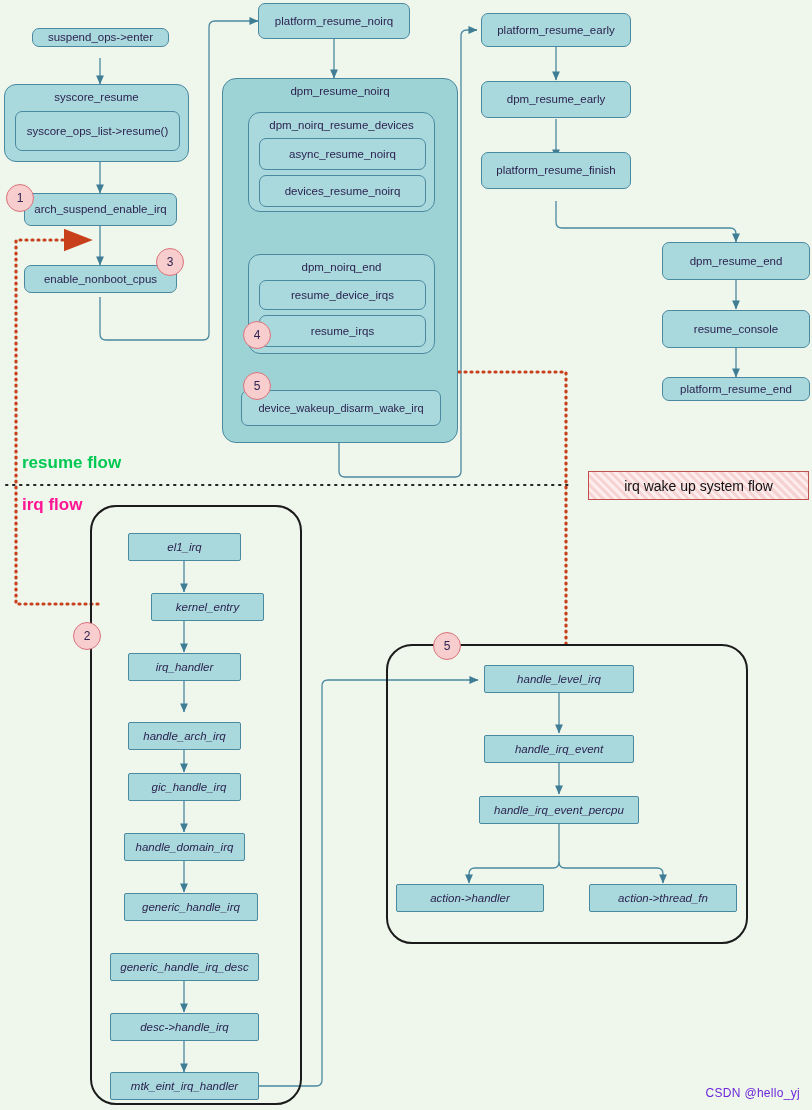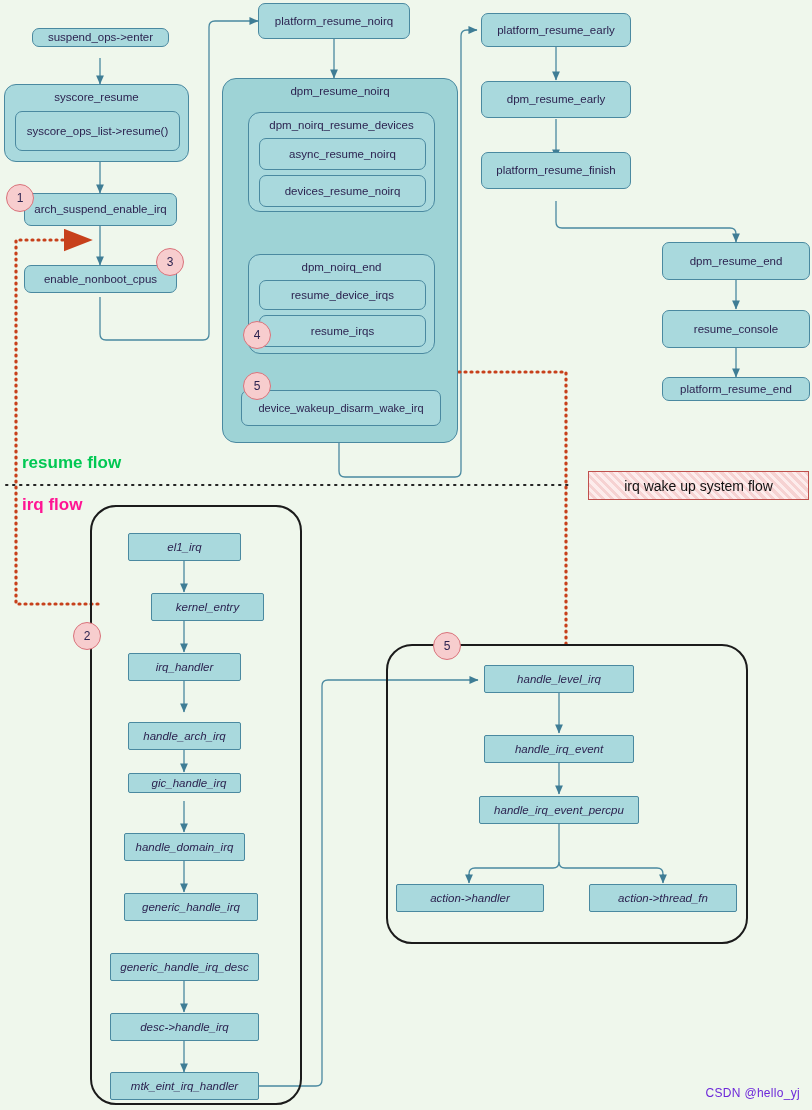--- a/index.html
+++ b/index.html
@@ -206,21 +206,21 @@
   <div class="legend-box" style="left:588px;top:471px;width:221px;height:29px;">irq wake up system flow</div>
 
   <div class="phone" style="left:90px;top:505px;width:212px;height:600px;"></div>
 
   <div class="step" style="left:73px;top:622px;">2</div>
 
   <div class="node sq" style="left:128px;top:533px;width:113px;height:28px;">el1_irq</div>
   <div class="node sq" style="left:128px;top:593px;width:113px;height:28px;margin-left:23px;">kernel_entry</div>
   <div class="node sq" style="left:128px;top:653px;width:113px;height:28px;">irq_handler</div>
   <div class="node sq" style="left:128px;top:713px;width:113px;height:28px;margin-top:9px;">handle_arch_irq</div>
-  <div class="node sq" style="left:128px;top:773px;width:113px;height:20px;padding-left:9px;">gic_handle_irq</div>
+  <div class="node sq" style="left:128px;top:773px;width:113px;height:28px;padding-left:9px;">gic_handle_irq</div>
   <div class="node sq" style="left:124px;top:833px;width:121px;height:28px;">handle_domain_irq</div>
   <div class="node sq" style="left:124px;top:893px;width:134px;height:28px;">generic_handle_irq</div>
   <div class="node sq" style="left:110px;top:953px;width:149px;height:28px;">generic_handle_irq_desc</div>
   <div class="node sq" style="left:110px;top:1013px;width:149px;height:28px;">desc-&gt;handle_irq</div>
   <div class="node sq" style="left:110px;top:1072px;width:149px;height:28px;">mtk_eint_irq_handler</div>
 
   <div class="phone" style="left:386px;top:644px;width:362px;height:300px;"></div>
 
   <div class="step" style="left:433px;top:632px;">5</div>
 

